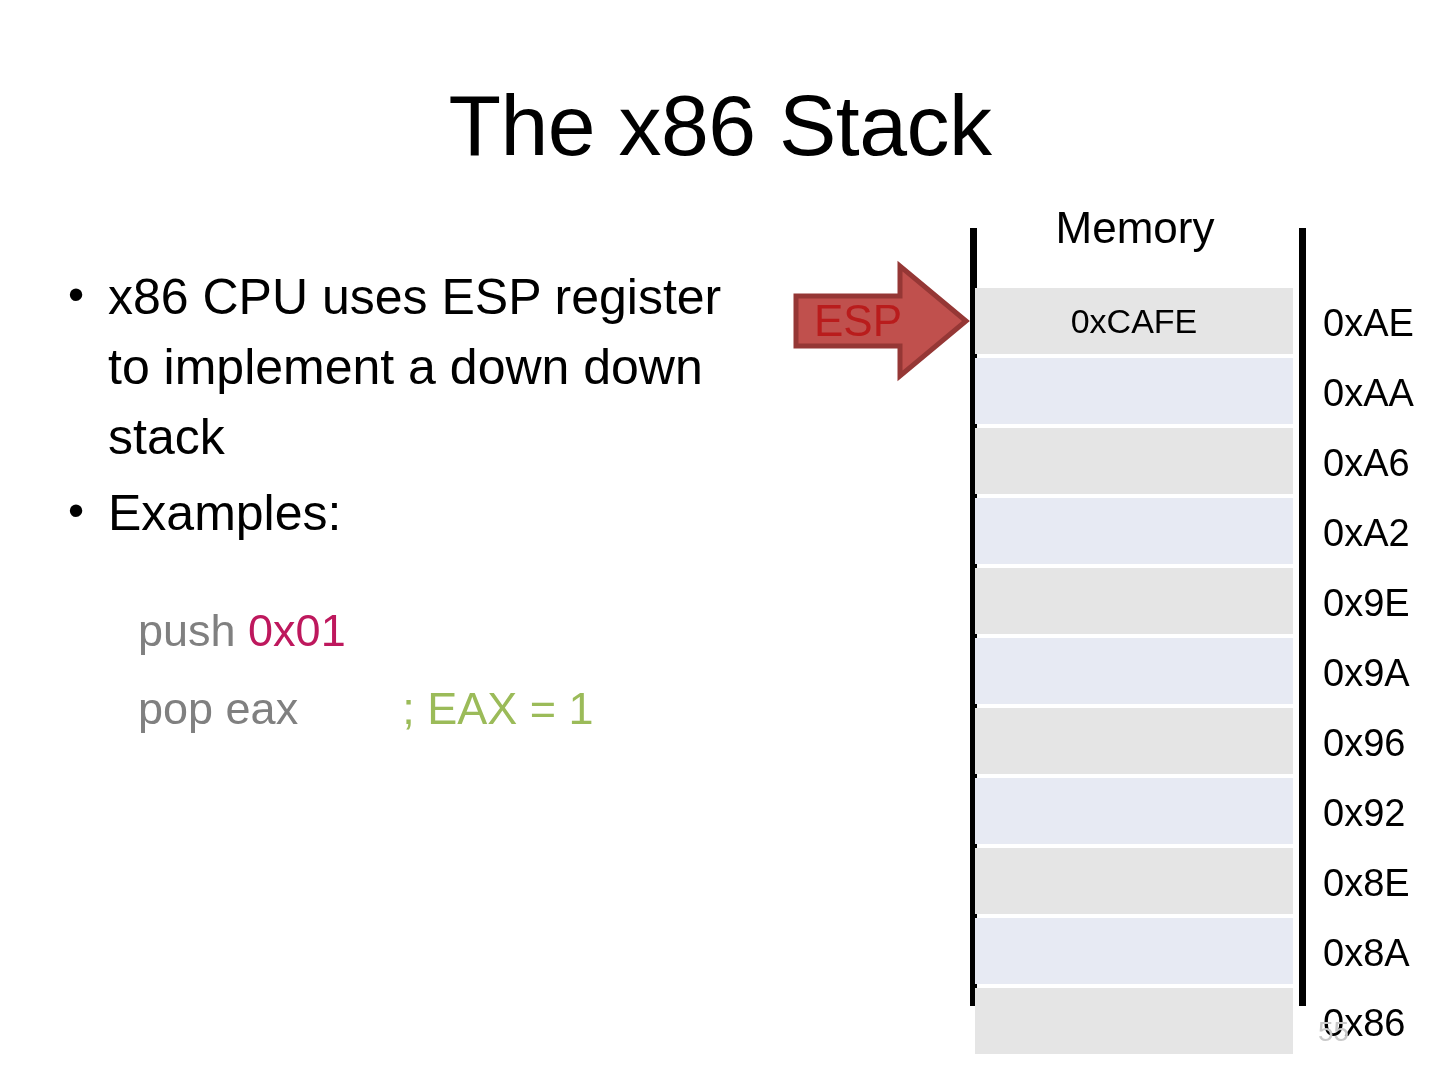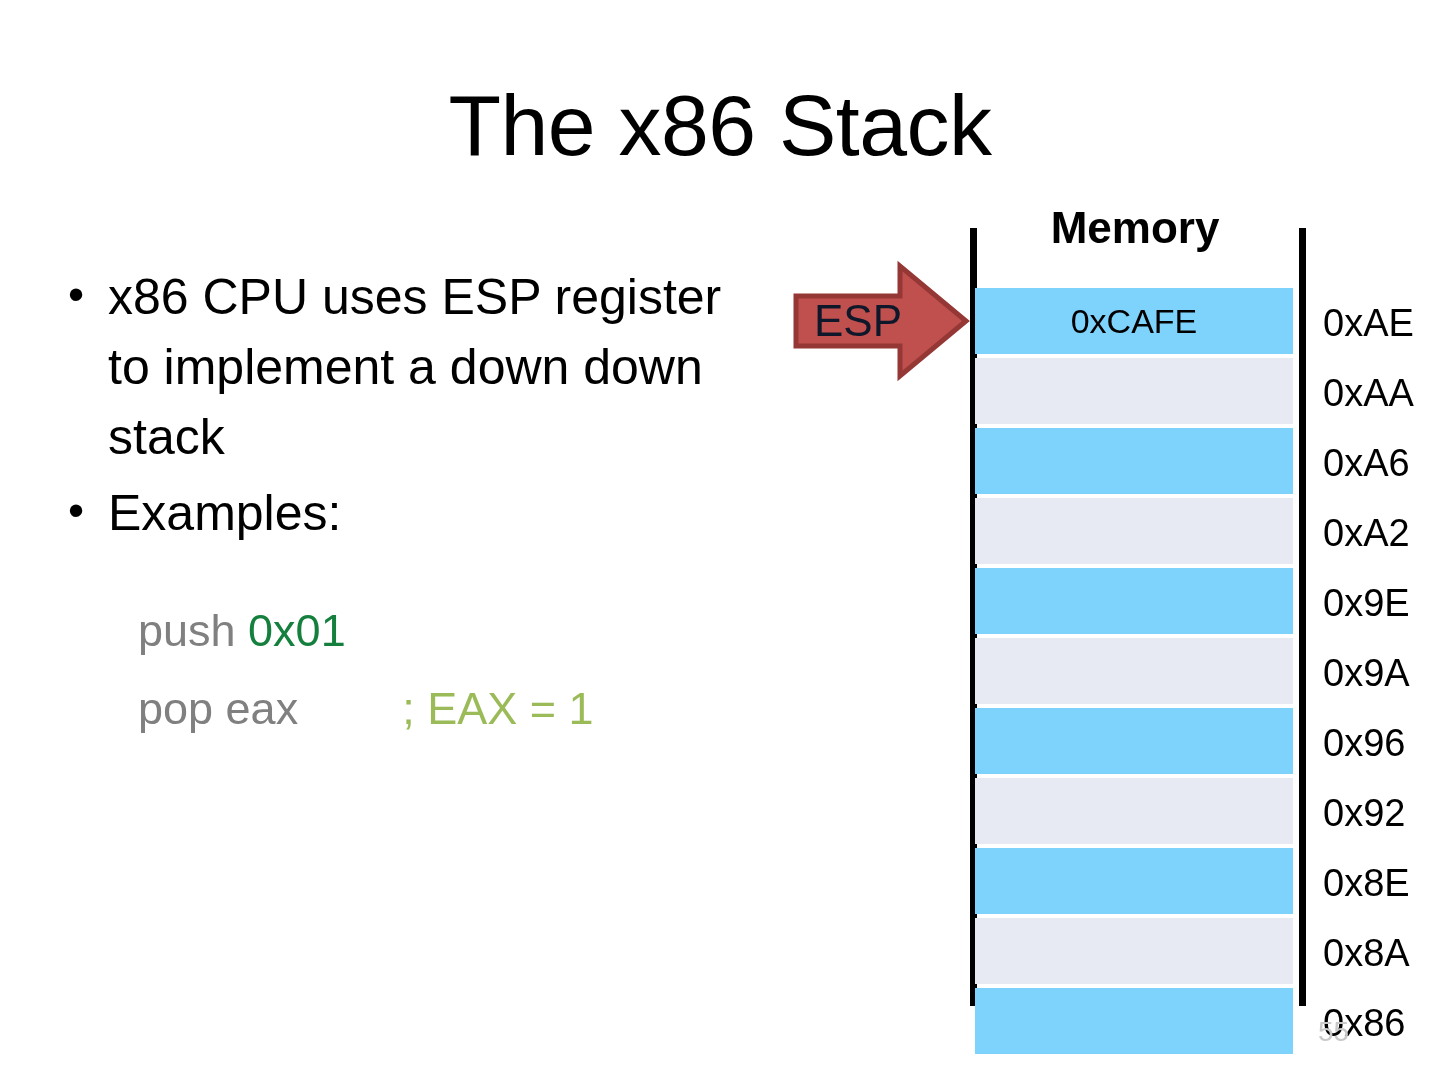--- a/index.html
+++ b/index.html
@@ -76,21 +76,21 @@
     height: 78px;
     font-size: 45px;
     line-height: 72px;
     color: #808080;
     white-space: pre;
   }
   .code-op {
     color: #808080;
   }
   .code-imm {
-    color: #15803d;
+    color: #be185d;
   }
   .code-comment {
     color: #9bbb59;
     text-align: right;
   }
   .code-gap {
     display: inline-block;
     width: 104px;
   }
 
@@ -102,21 +102,21 @@
     width: 660px;
     height: 880px;
   }
   #memory-title {
     position: absolute;
     left: 195px;
     top: 8px;
     width: 320px;
     text-align: center;
     font-size: 44px;
-    font-weight: bold;
+    font-weight: normal;
     color: #000000;
     line-height: 1.1;
   }
   .mem-border {
     position: absolute;
     top: 32px;
     width: 7px;
     height: 778px;
     background: #000000;
   }
@@ -132,21 +132,21 @@
   }
   .mem-cell {
     position: relative;
     height: 66px;
     margin-bottom: 4px;
     box-sizing: border-box;
     display: flex;
     align-items: center;
     justify-content: center;
   }
-  .mem-cell.shade-a { background: #7dd3fc; }
+  .mem-cell.shade-a { background: #e5e5e5; }
   .mem-cell.shade-b { background: #e7eaf3; }
   .mem-value {
     font-size: 34px;
     color: #000000;
     font-family: "Liberation Sans", sans-serif;
   }
 
   
   #mem-addresses {
     position: absolute;
@@ -178,21 +178,21 @@
   #esp-label {
     position: absolute;
     left: 12px;
     top: 64px;
     width: 132px;
     height: 122px;
     display: flex;
     align-items: center;
     justify-content: center;
     font-size: 44px;
-    color: #0f172a;
+    color: #b91c1c;
     pointer-events: none;
   }
 
   
   #page-number {
     position: absolute;
     left: 1318px;
     top: 1018px;
     font-size: 28px;
     color: #c9c9c9;

